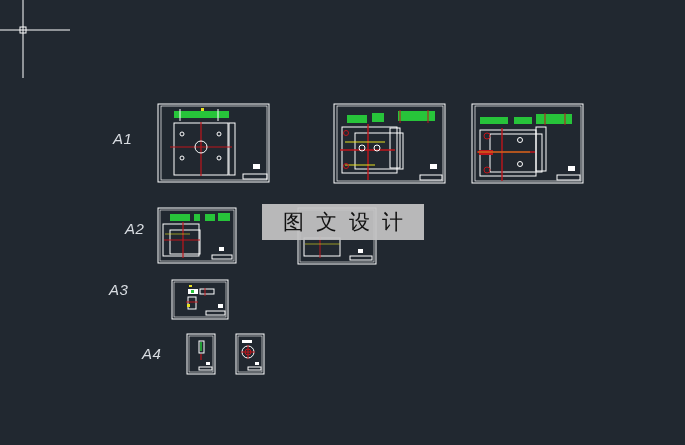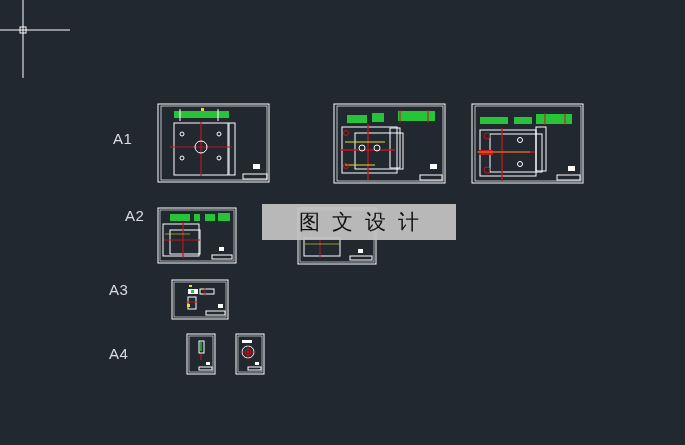--- a/index.html
+++ b/index.html
@@ -1,19 +1,19 @@
 <!DOCTYPE html>
 <html><head>
 <meta charset="utf-8">
 <style>
   html, body { margin:0; padding:0; }
   body { width:685px; height:445px; background:#212830; position:relative; overflow:hidden; font-family:"DejaVu Sans", sans-serif; }
   #canvas { position:absolute; left:0; top:0; width:685px; height:445px; }
-  .size-label { position:absolute; color:#d9dde2; font-family:"Liberation Sans", sans-serif; font-size:15px; letter-spacing:0.5px; }
-  .watermark { position:absolute; left:262px; top:204px; width:194px; height:36px; background:rgba(196,196,196,0.93); display:flex; align-items:center; justify-content:center; }
+  .size-label { position:absolute; color:#d9dde2; font-family:"Liberation Sans", sans-serif; font-style:italic; font-size:15px; letter-spacing:0.5px; }
+  .watermark { position:absolute; left:262px; top:204px; width:162px; height:36px; background:rgba(196,196,196,0.93); display:flex; align-items:center; justify-content:center; }
   .watermark span { font-family:"DejaVu Serif", serif; font-size:21px; color:#111; letter-spacing:12px; padding-left:12px; }
 </style>
 </head>
 <body>
 
 <svg id="canvas" viewBox="0 0 685 445" xmlns="http://www.w3.org/2000/svg">
 
   <g stroke="#ffffff" stroke-width="1" fill="none">
     <line x1="23" y1="0" x2="23" y2="78"></line>
     <line x1="0" y1="30" x2="70" y2="30"></line>
@@ -144,19 +144,19 @@
     <circle cx="248" cy="352" r="3" fill="none" stroke="#c0151b"></circle>
     <line x1="241" y1="352" x2="255" y2="352" stroke="#c0151b"></line>
     <line x1="248" y1="345" x2="248" y2="359" stroke="#c0151b"></line>
     <rect x="242" y="340" width="10" height="3" fill="#fff"></rect>
     <rect x="255" y="362" width="4" height="3" fill="#fff"></rect>
     <rect x="248" y="367" width="13" height="3" fill="none" stroke="#fff"></rect>
   </g>
 </svg>
 
 <div class="size-label" style="left:113px;top:130px;">A1</div>
-<div class="size-label" style="left:125px;top:207px;text-align:center;">A2</div>
+<div class="size-label" style="left:125px;top:220px;text-align:center;">A2</div>
 <div class="size-label" style="left:109px;top:281px;">A3</div>
-<div class="size-label" style="left:109px;top:345px;">A4</div>
+<div class="size-label" style="left:142px;top:345px;">A4</div>
 
 <div class="watermark">
   <span>图文设计</span>
 </div>
 
 </body></html>

